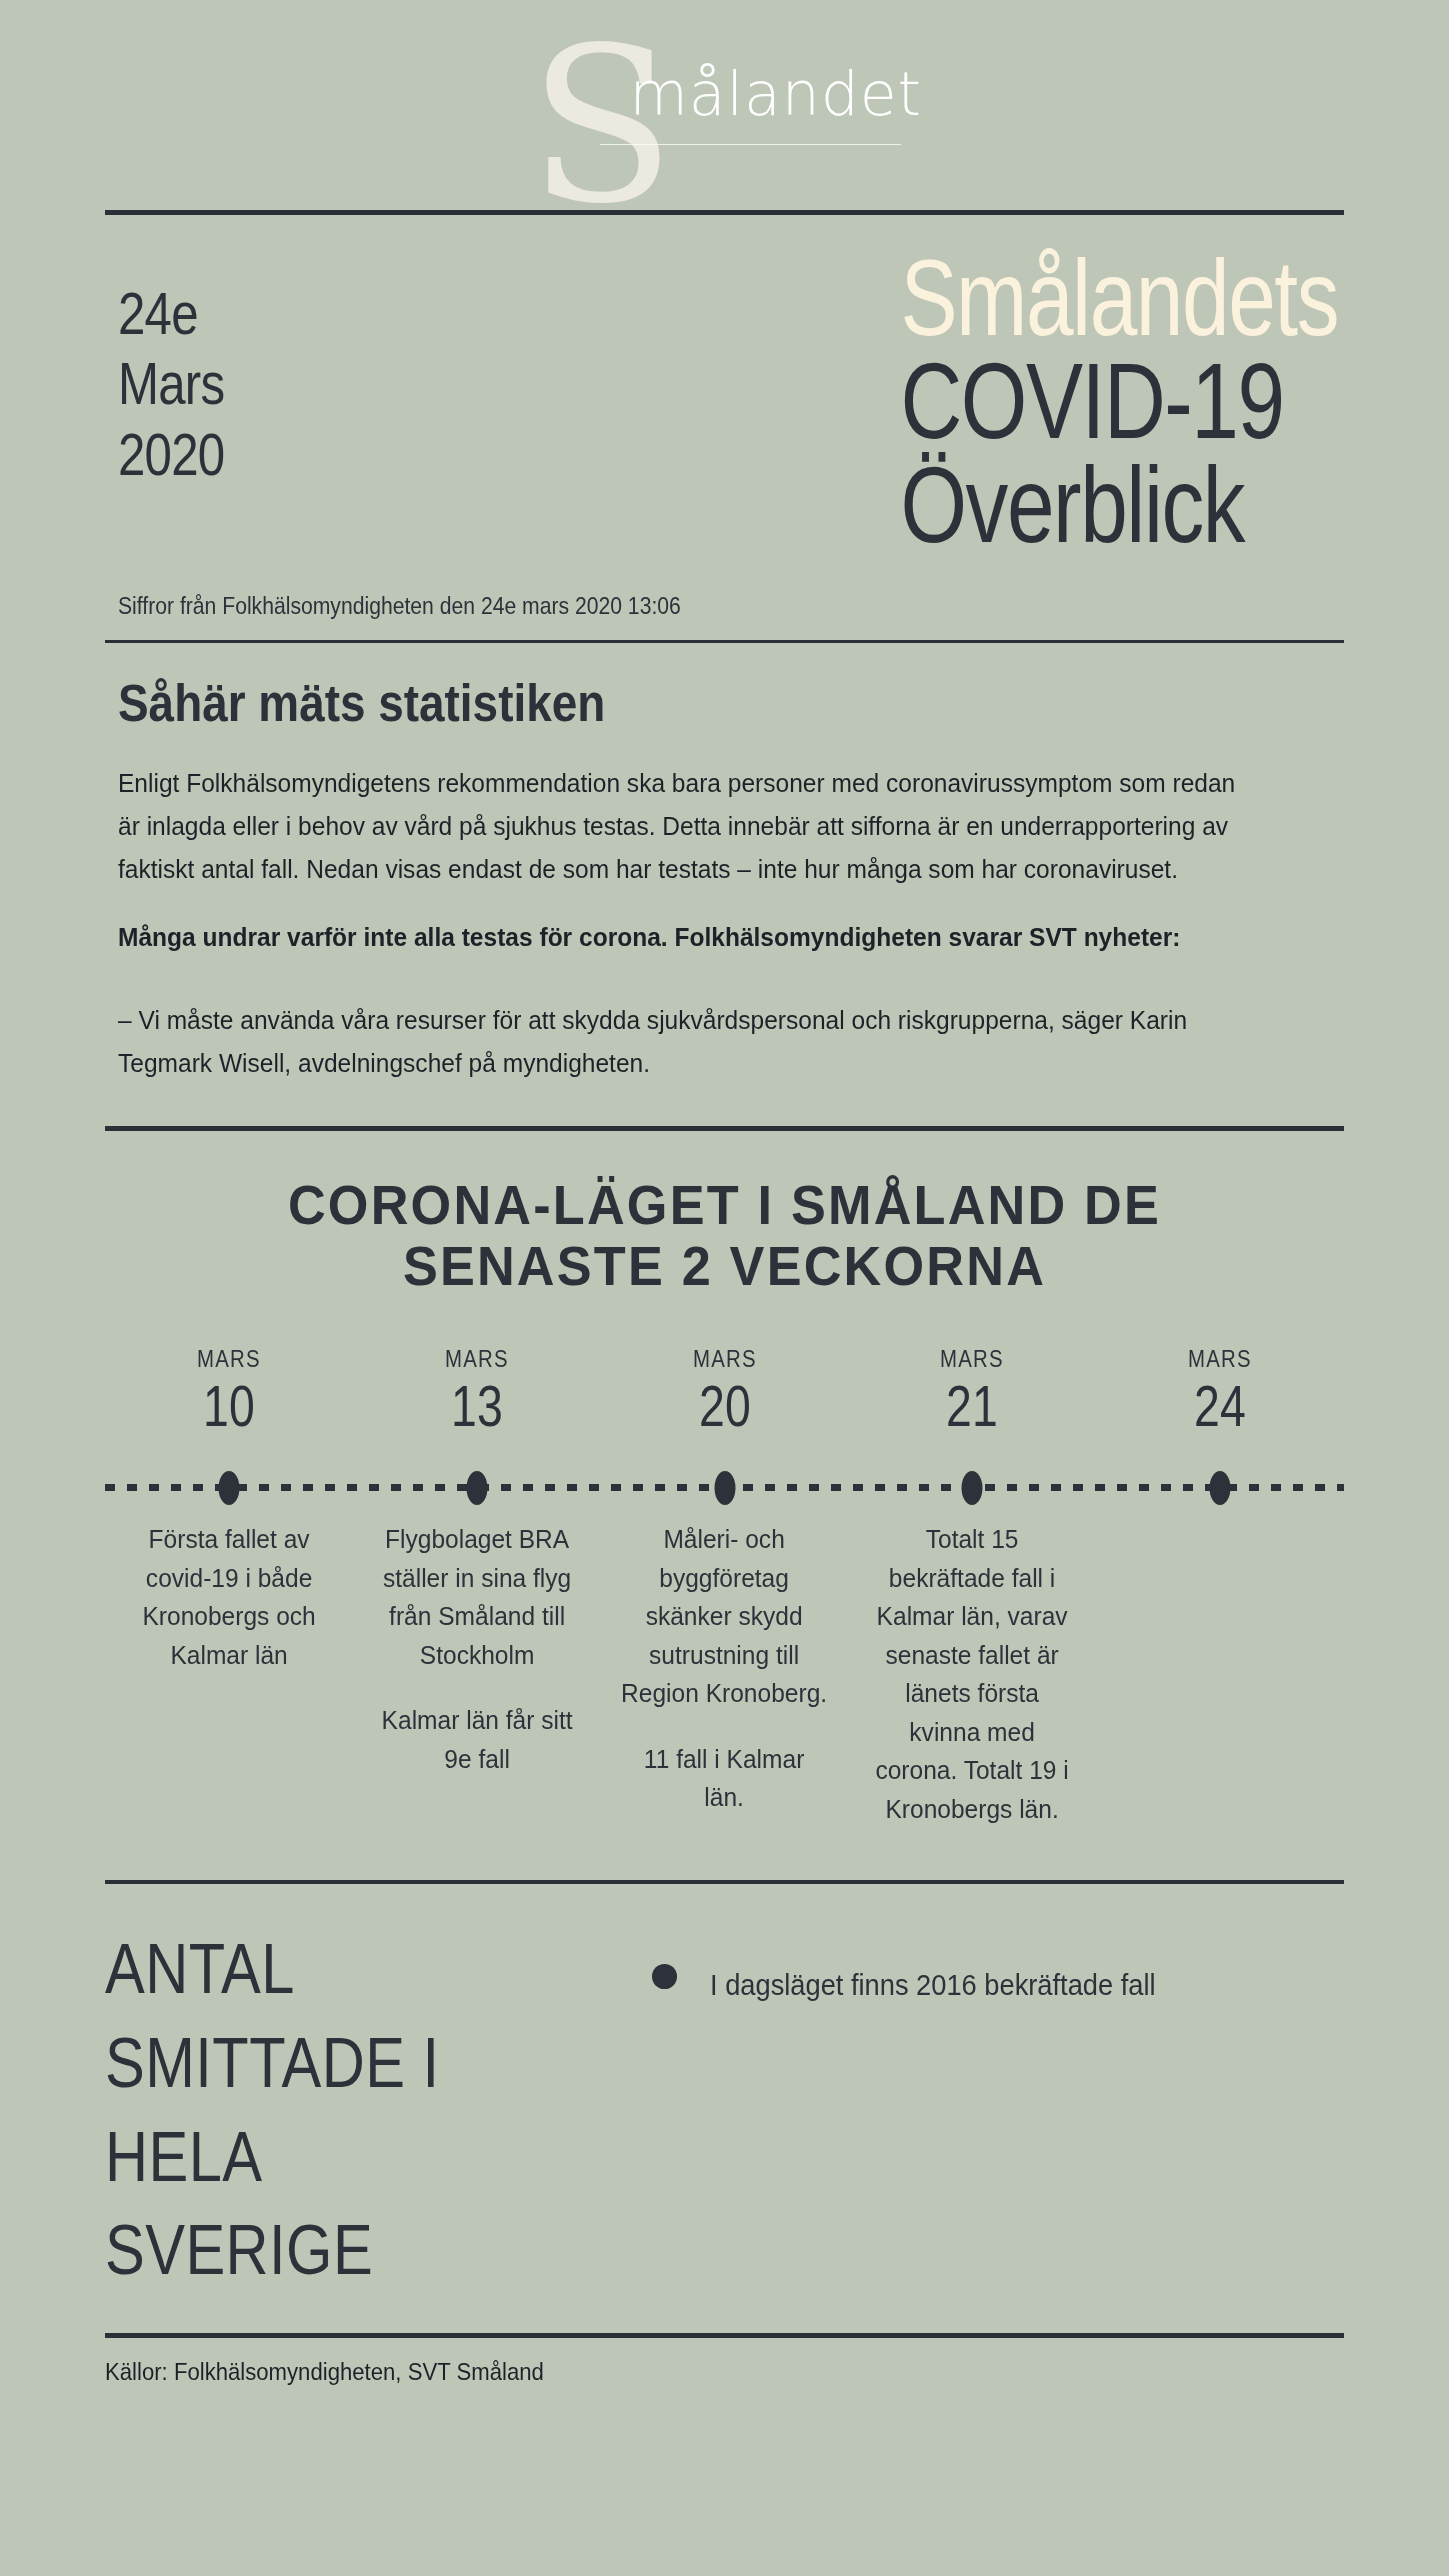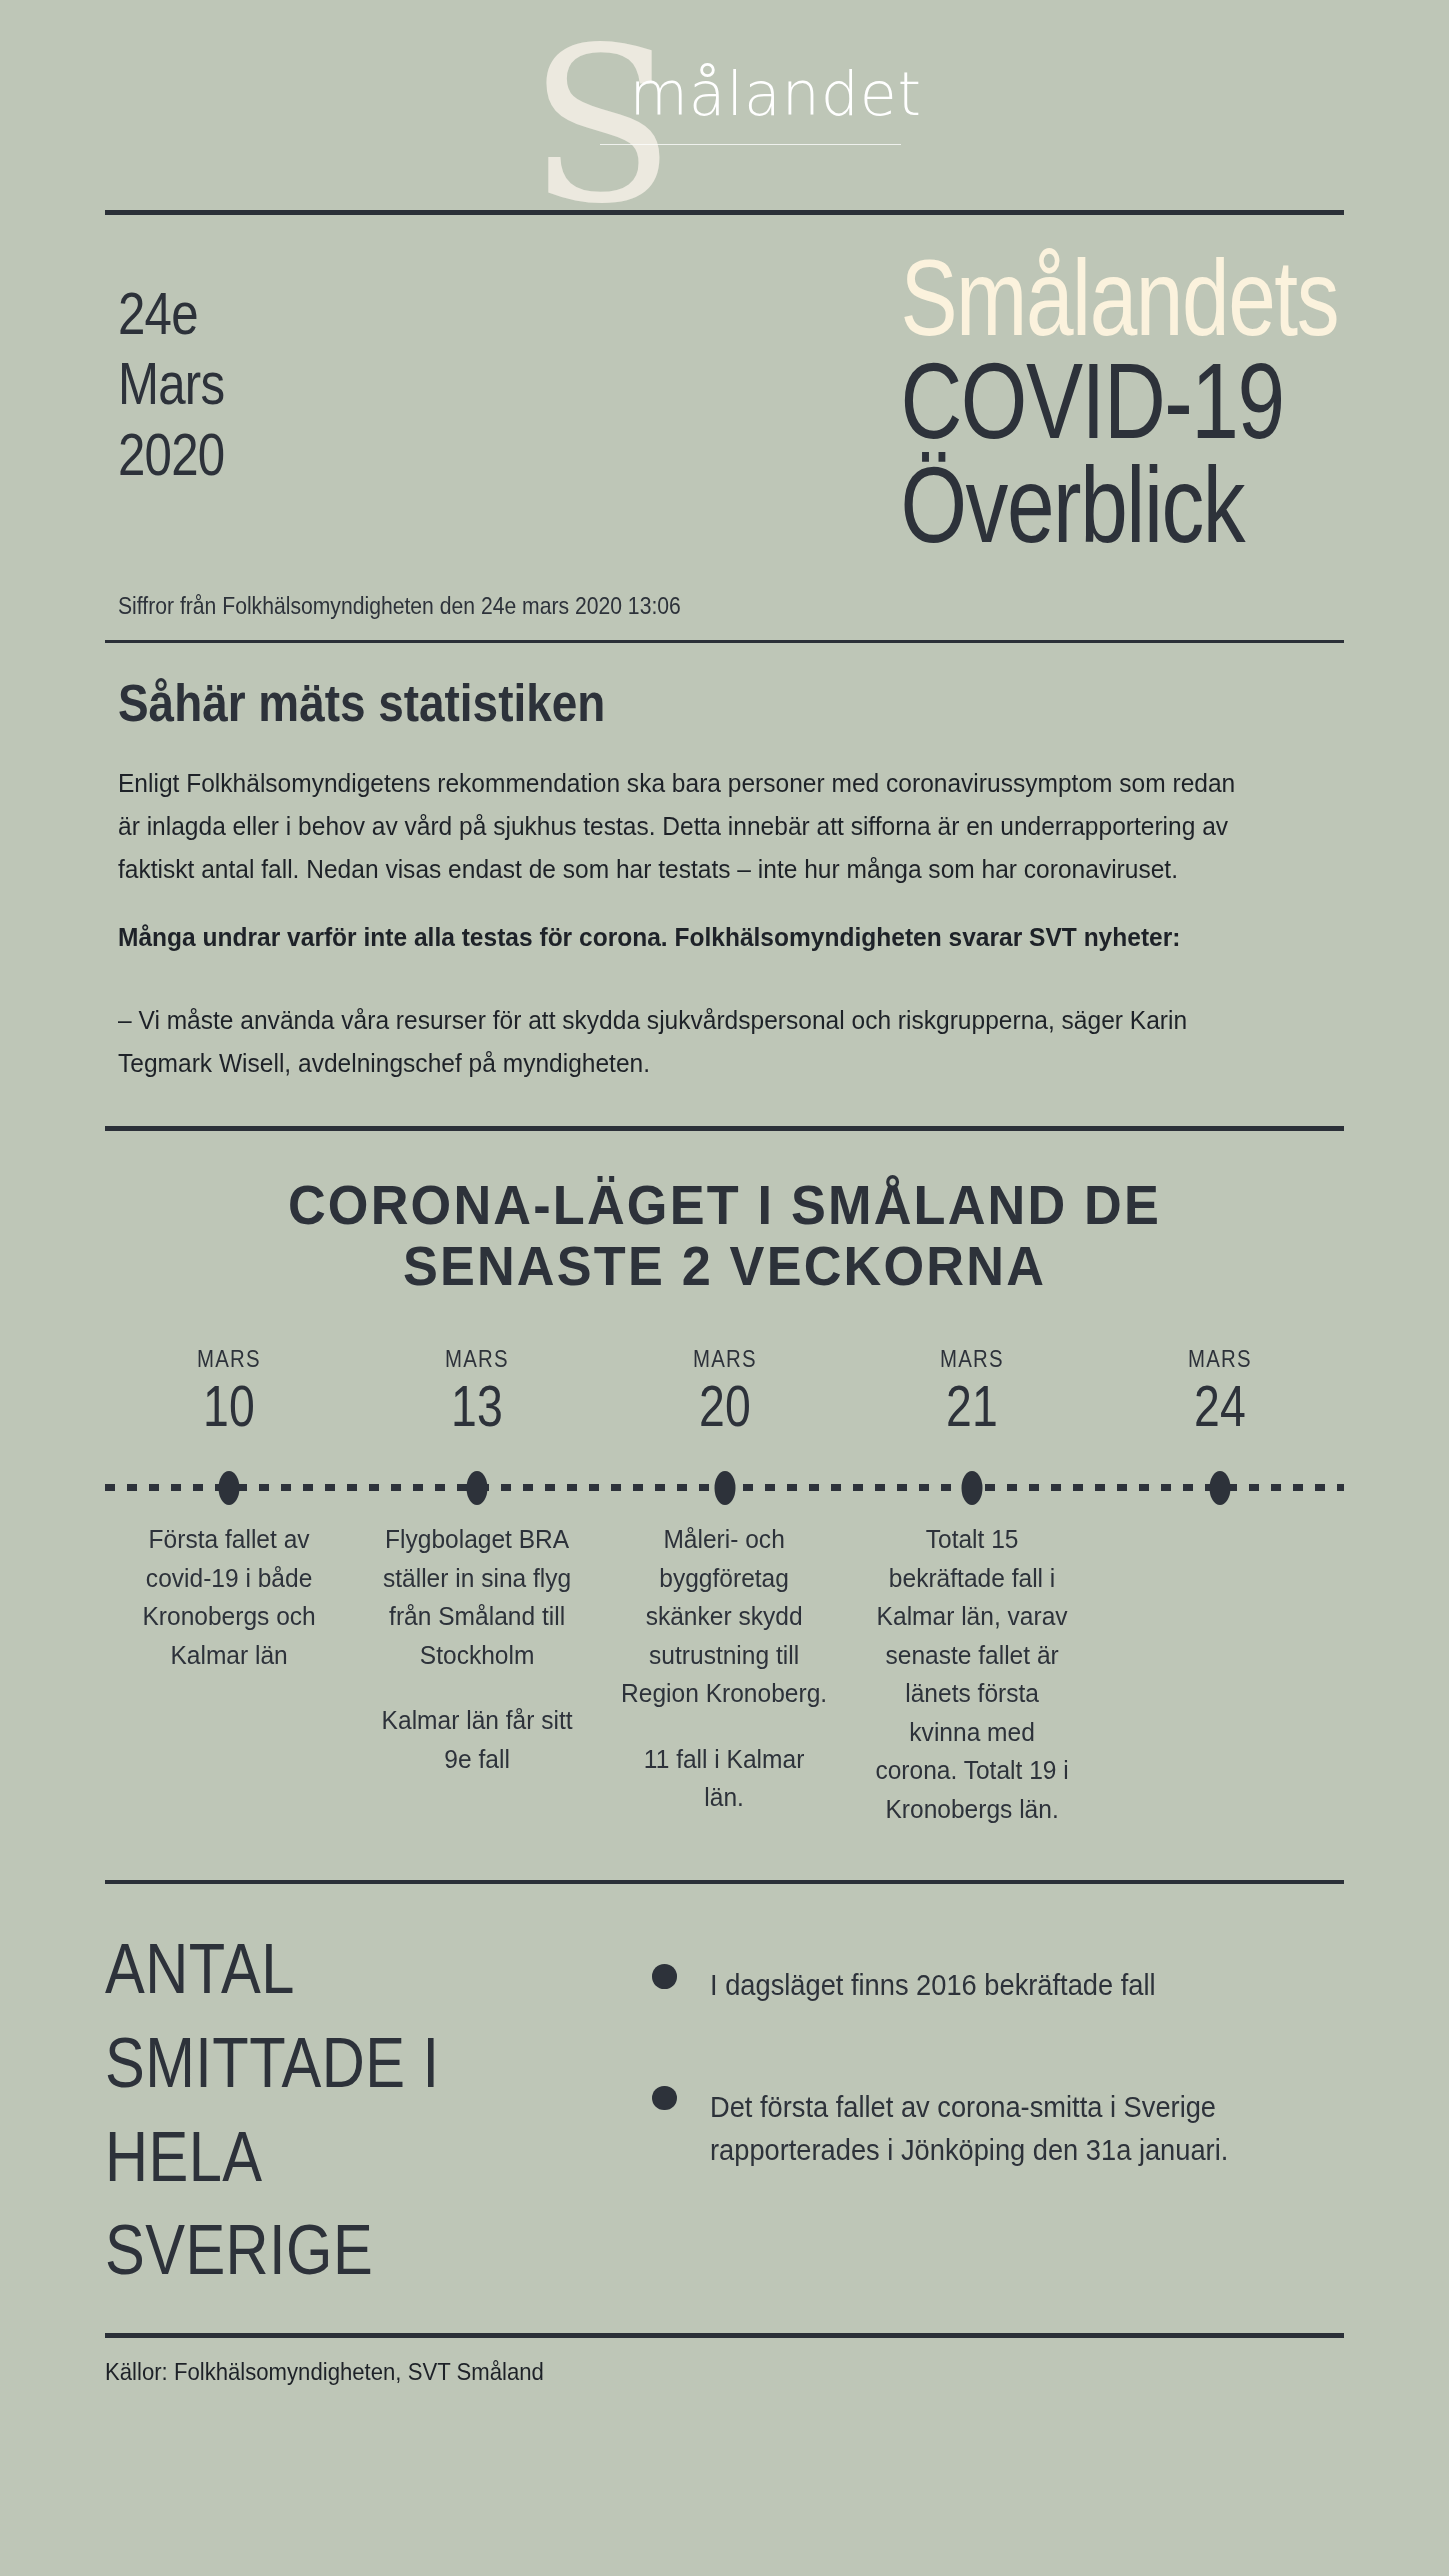--- a/index.html
+++ b/index.html
@@ -389,24 +389,20 @@
       <div>ANTAL</div>
       <div>SMITTADE I</div>
       <div>HELA</div>
       <div>SVERIGE</div>
     </div>
     <div class="sweden-bullets">
       <div class="bullet-row">
         <span class="bullet-dot"></span>
         <span class="bullet-text">I dagsläget finns 2016 bekräftade fall</span>
       </div>
-      <div class="bullet-row">
-        <span class="bullet-dot"></span>
-        <span class="bullet-text">Det första fallet av corona-smitta i Sverige rapporterades i Jönköping den 31a januari.</span>
-      </div>
     </div>
   </div>
 
   <div class="footer-sec">
     <div class="footer-rule"></div>
     <div class="footer-text">Källor: Folkhälsomyndigheten, SVT Småland</div>
   </div>
 
 </div>
 

